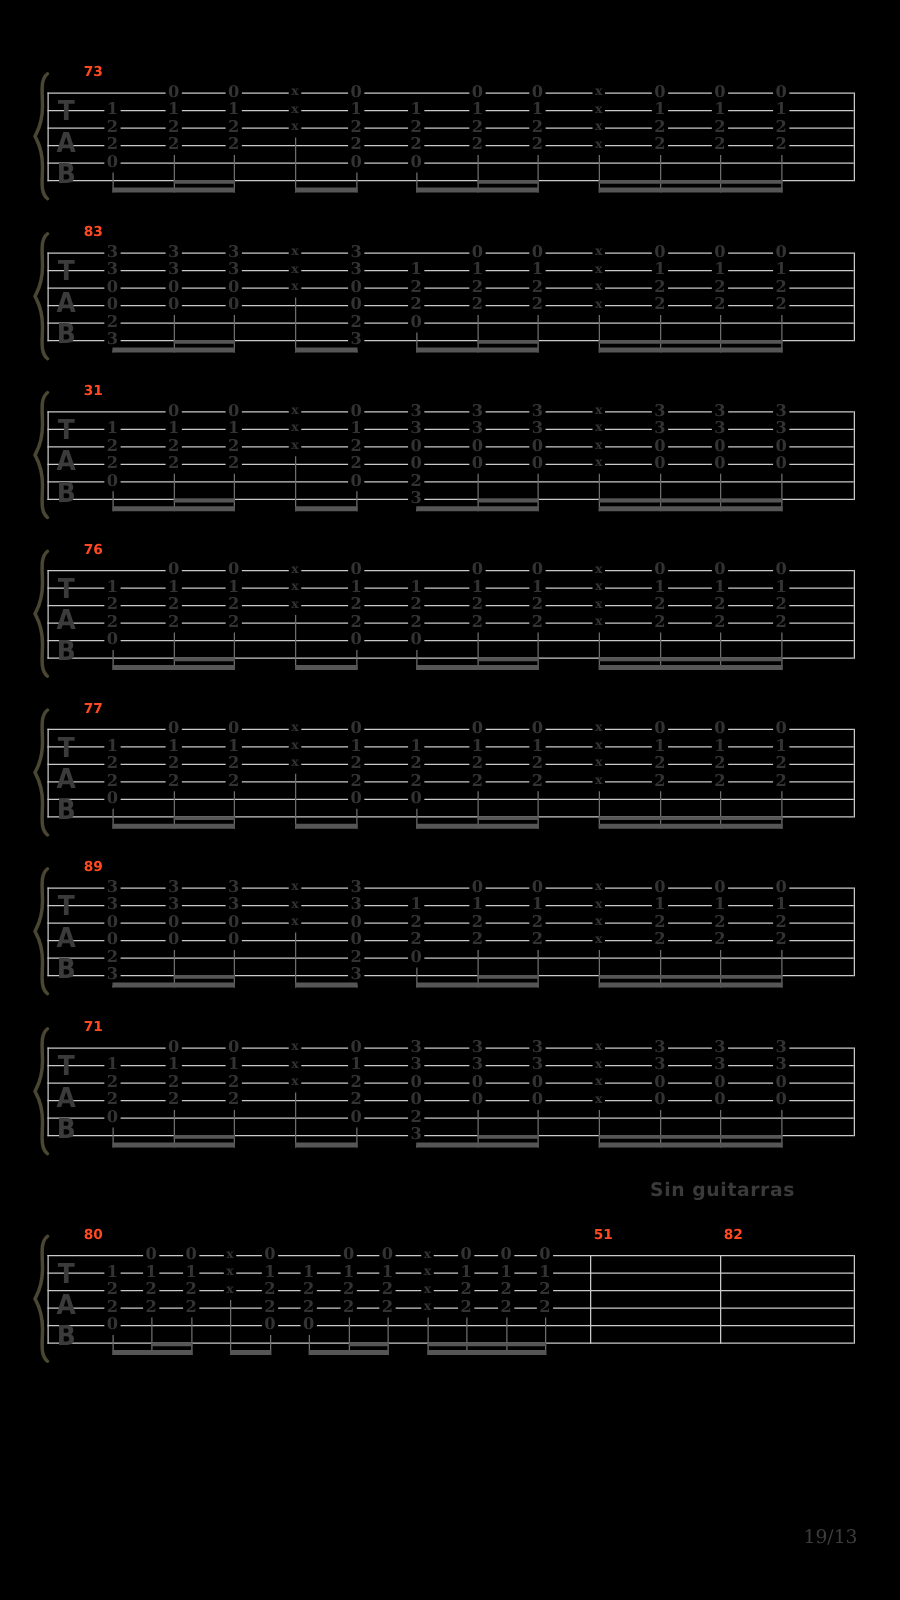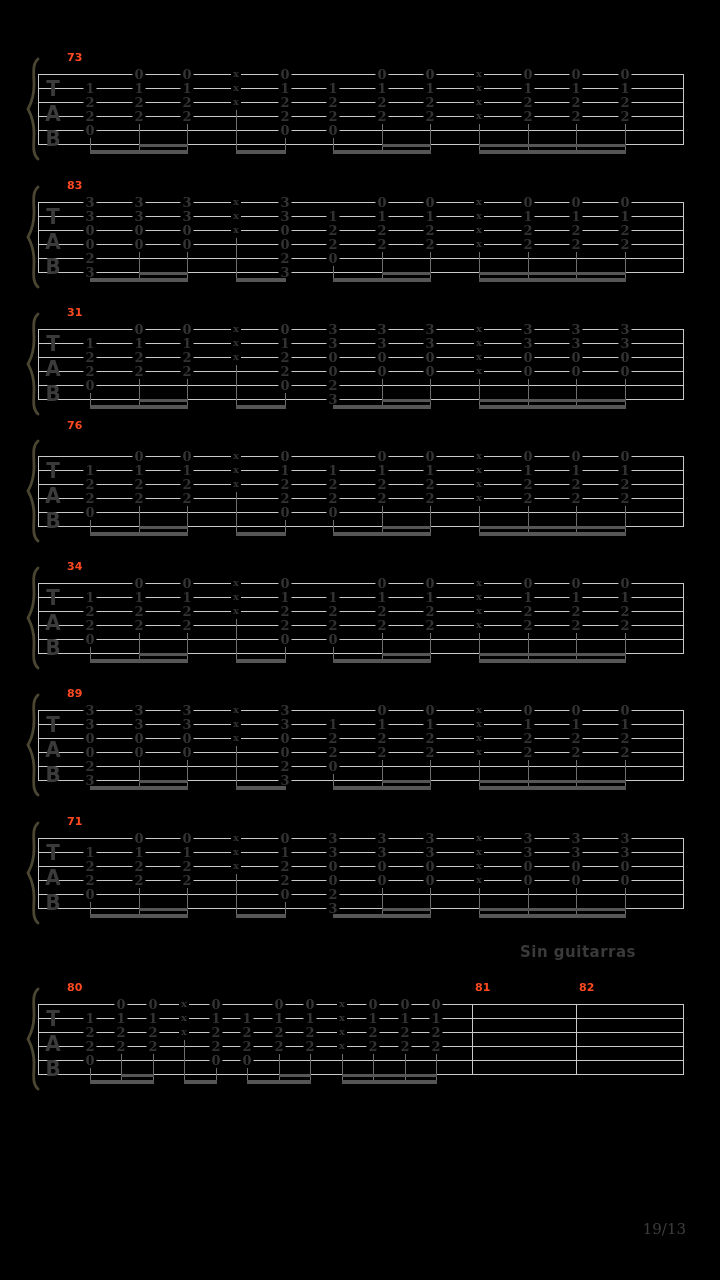--- a/index.html
+++ b/index.html
@@ -307,21 +307,21 @@
       <div class="staff-line" style="left: 38px; top: 470px; width: 645px; background: rgb(201, 201, 201);"></div>
       <div class="staff-line" style="left: 38px; top: 484px; width: 645px; background: rgb(201, 201, 201);"></div>
       <div class="staff-line" style="left: 38px; top: 498px; width: 645px; background: rgb(201, 201, 201);"></div>
       <div class="staff-line" style="left: 38px; top: 512px; width: 645px; background: rgb(201, 201, 201);"></div>
       <div class="staff-line" style="left: 38px; top: 526px; width: 645px; background: rgb(201, 201, 201);"></div>
       <div class="barline" style="left: 38px; top: 456px; height: 71px; background: rgb(201, 201, 201);"></div>
       <div class="clef-letter" style="left: 53px; top: 471px; color: rgb(59, 59, 59);">T</div>
       <div class="clef-letter" style="left: 53px; top: 496px; color: rgb(59, 59, 59);">A</div>
       <div class="clef-letter" style="left: 53px; top: 521px; color: rgb(59, 59, 59);">B</div>
       <div class="barline" style="left: 683px; top: 456px; height: 71px; background: rgb(201, 201, 201);"></div>
-      <div class="mnum" style="left: 67px; top: 420px; color: rgb(255, 74, 33);">76</div>
+      <div class="mnum" style="left: 67px; top: 434px; color: rgb(255, 74, 33);">76</div>
       <div class="fret" style="left: 90px; top: 470px; color: rgb(51, 51, 51);">1</div>
       <div class="fret" style="left: 90px; top: 484px; color: rgb(51, 51, 51);">2</div>
       <div class="fret" style="left: 90px; top: 498px; color: rgb(51, 51, 51);">2</div>
       <div class="fret" style="left: 90px; top: 512px; color: rgb(51, 51, 51);">0</div>
       <div class="stem" style="left: 90px; top: 520px; height: 16px; background: rgb(110, 110, 110);"></div>
       <div class="fret" style="left: 139px; top: 456px; color: rgb(51, 51, 51);">0</div>
       <div class="fret" style="left: 139px; top: 470px; color: rgb(51, 51, 51);">1</div>
       <div class="fret" style="left: 139px; top: 484px; color: rgb(51, 51, 51);">2</div>
       <div class="fret" style="left: 139px; top: 498px; color: rgb(51, 51, 51);">2</div>
       <div class="stem" style="left: 139px; top: 506px; height: 30px; background: rgb(110, 110, 110);"></div>
@@ -389,21 +389,21 @@
       <div class="staff-line" style="left: 38px; top: 597px; width: 645px; background: rgb(201, 201, 201);"></div>
       <div class="staff-line" style="left: 38px; top: 611px; width: 645px; background: rgb(201, 201, 201);"></div>
       <div class="staff-line" style="left: 38px; top: 625px; width: 645px; background: rgb(201, 201, 201);"></div>
       <div class="staff-line" style="left: 38px; top: 639px; width: 645px; background: rgb(201, 201, 201);"></div>
       <div class="staff-line" style="left: 38px; top: 653px; width: 645px; background: rgb(201, 201, 201);"></div>
       <div class="barline" style="left: 38px; top: 583px; height: 71px; background: rgb(201, 201, 201);"></div>
       <div class="clef-letter" style="left: 53px; top: 598px; color: rgb(59, 59, 59);">T</div>
       <div class="clef-letter" style="left: 53px; top: 623px; color: rgb(59, 59, 59);">A</div>
       <div class="clef-letter" style="left: 53px; top: 648px; color: rgb(59, 59, 59);">B</div>
       <div class="barline" style="left: 683px; top: 583px; height: 71px; background: rgb(201, 201, 201);"></div>
-      <div class="mnum" style="left: 67px; top: 561px; color: rgb(255, 74, 33);">34</div>
+      <div class="mnum" style="left: 67px; top: 561px; color: rgb(255, 74, 33);">77</div>
       <div class="fret" style="left: 90px; top: 597px; color: rgb(51, 51, 51);">1</div>
       <div class="fret" style="left: 90px; top: 611px; color: rgb(51, 51, 51);">2</div>
       <div class="fret" style="left: 90px; top: 625px; color: rgb(51, 51, 51);">2</div>
       <div class="fret" style="left: 90px; top: 639px; color: rgb(51, 51, 51);">0</div>
       <div class="stem" style="left: 90px; top: 647px; height: 16px; background: rgb(110, 110, 110);"></div>
       <div class="fret" style="left: 139px; top: 583px; color: rgb(51, 51, 51);">0</div>
       <div class="fret" style="left: 139px; top: 597px; color: rgb(51, 51, 51);">1</div>
       <div class="fret" style="left: 139px; top: 611px; color: rgb(51, 51, 51);">2</div>
       <div class="fret" style="left: 139px; top: 625px; color: rgb(51, 51, 51);">2</div>
       <div class="stem" style="left: 139px; top: 633px; height: 30px; background: rgb(110, 110, 110);"></div>
@@ -709,19 +709,19 @@
       <div class="fret" style="left: 436px; top: 1046px; color: rgb(51, 51, 51);">2</div>
       <div class="stem" style="left: 436px; top: 1054px; height: 30px; background: rgb(110, 110, 110);"></div>
       <div class="beam" style="left: 90px; top: 1080px; width: 64px; height: 4px; background: rgb(86, 86, 86);"></div>
       <div class="beam" style="left: 121px; top: 1074px; width: 33px; height: 3px; background: rgb(86, 86, 86);"></div>
       <div class="beam" style="left: 184px; top: 1080px; width: 33px; height: 4px; background: rgb(86, 86, 86);"></div>
       <div class="beam" style="left: 247px; top: 1080px; width: 64px; height: 4px; background: rgb(86, 86, 86);"></div>
       <div class="beam" style="left: 279px; top: 1074px; width: 32px; height: 3px; background: rgb(86, 86, 86);"></div>
       <div class="beam" style="left: 342px; top: 1080px; width: 95px; height: 4px; background: rgb(86, 86, 86);"></div>
       <div class="beam" style="left: 342px; top: 1074px; width: 95px; height: 3px; background: rgb(86, 86, 86);"></div>
       <div class="barline" style="left: 576px; top: 1004px; height: 71px; background: rgb(201, 201, 201);"></div>
-      <div class="mnum" style="left: 475px; top: 982px; color: rgb(255, 74, 33);">81</div>
+      <div class="mnum" style="left: 475px; top: 982px; color: rgb(255, 74, 33);">51</div>
       <div class="barline" style="left: 683px; top: 1004px; height: 71px; background: rgb(201, 201, 201);"></div>
       <div class="mnum" style="left: 579px; top: 982px; color: rgb(255, 74, 33);">82</div>
     </div>
   <div id="section-annotation" style="color: rgb(58, 58, 58);">Sin guitarras</div>
   <div id="page-indicator" style="color: rgb(61, 61, 61);">19/13</div>
 </div>
 
 </body></html>

